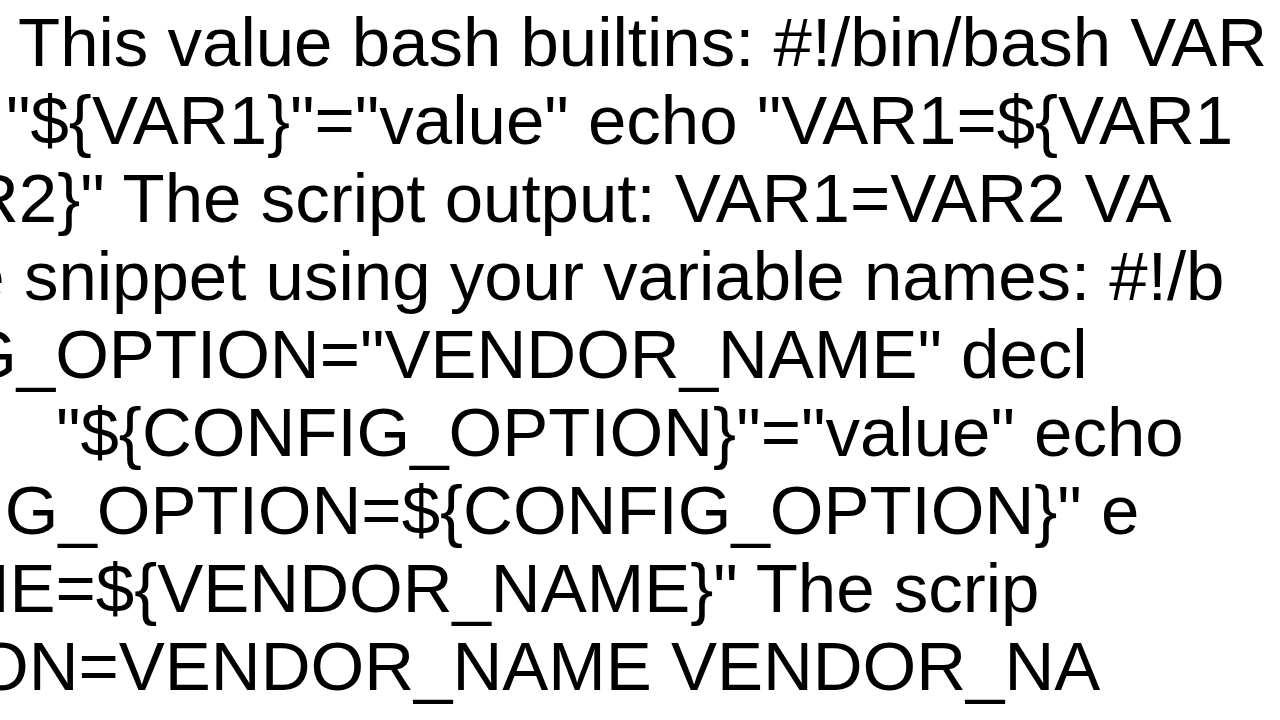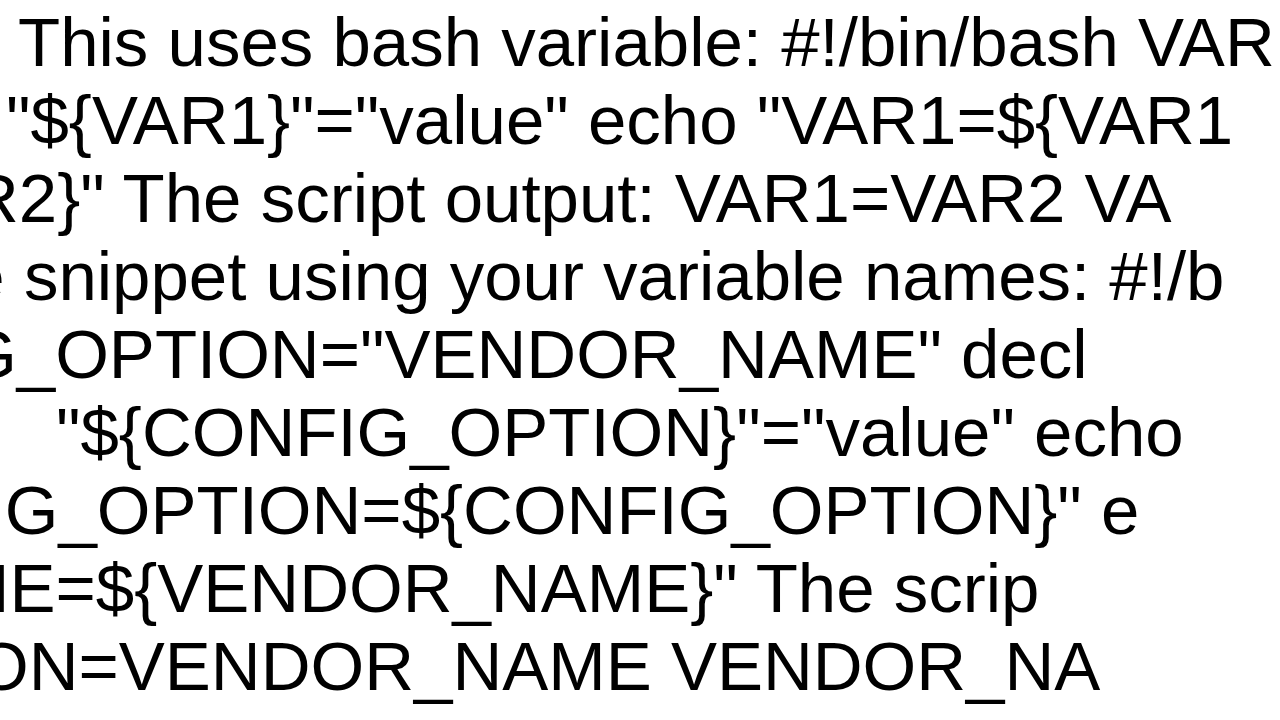--- a/index.html
+++ b/index.html
@@ -32,21 +32,21 @@
   .l5 { top: 316px; left: -148px; }
   .l6 { top: 394px; left: 56px; }
   .l7 { top: 472px; left: -160px; }
   .l8 { top: 550px; left: -232px; }
   .l9 { top: 628px; left: -186px; }
 </style>
 </head>
 <body>
 
 <div class="page">
-  <div class="line l1">This uses bash variable: #!/bin/bash  VAR</div>
+  <div class="line l1">This value bash builtins: #!/bin/bash  VAR</div>
   <div class="line l2">"${VAR1}"="value"  echo "VAR1=${VAR1</div>
   <div class="line l3">VAR2}"  The script output: VAR1=VAR2 VA</div>
   <div class="line l4">ne snippet using your variable names: #!/b</div>
   <div class="line l5">NFIG_OPTION="VENDOR_NAME"  decl</div>
   <div class="line l6">"${CONFIG_OPTION}"="value"  echo</div>
   <div class="line l7">ONFIG_OPTION=${CONFIG_OPTION}" e</div>
   <div class="line l8">R_NAME=${VENDOR_NAME}"  The scrip</div>
   <div class="line l9">OPTION=VENDOR_NAME VENDOR_NA</div>
 </div>
 

